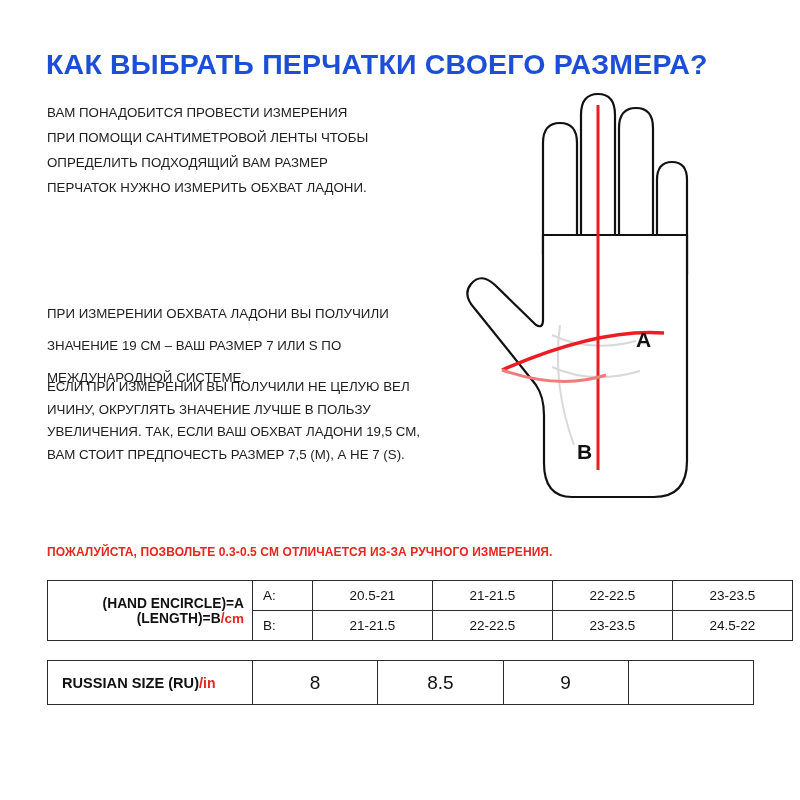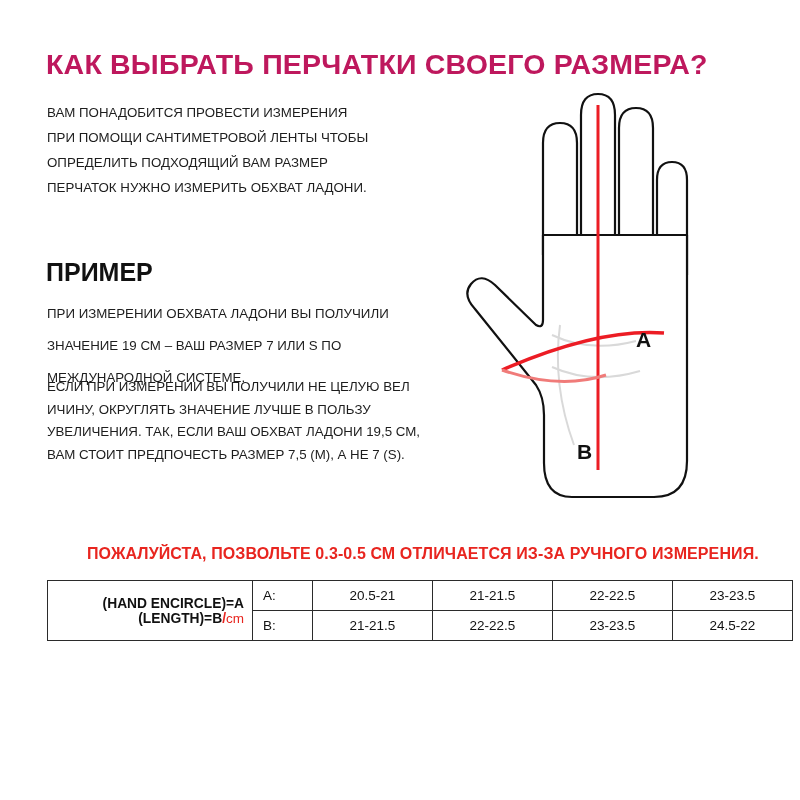--- a/index.html
+++ b/index.html
@@ -18,21 +18,21 @@
   }
 
   
   .title {
     position: absolute;
     left: 46px;
     top: 48px;
     font-size: 28.5px;
     font-weight: bold;
     letter-spacing: 0.2px;
-    color: #be185d;
+    color: #1d4ed8;
     white-space: nowrap;
   }
 
   
   .intro {
     position: absolute;
     left: 47px;
     top: 100px;
     width: 330px;
     font-size: 13.3px;
@@ -91,26 +91,25 @@
     font-size: 21px;
     font-weight: bold;
     color: #111;
   }
 
   
   .notice {
     position: absolute;
     left: 47px;
     top: 545px;
-    font-size: 16px;
+    font-size: 12px;
     font-weight: bold;
     color: #e8251f;
     letter-spacing: 0.1px;
     white-space: nowrap;
-    margin-left: 40px;
   }
 
   
   table {
     position: absolute;
     border-collapse: collapse;
     table-layout: fixed;
     border-radius: 11px;
   }
   table td {
@@ -132,21 +131,21 @@
   }
   .tbl1 .ab {
     width: 60px;
     text-align: left;
     padding-left: 10px;
     font-size: 13.5px;
   }
   .tbl1 .val { width: 120px; }
   .unit {
     color: #e8251f;
-    font-weight: normal;
+    font-weight: bold;
     font-size: 13.5px;
   }
   .slash { color: #e8251f; font-weight: bold; }
 
   
   .tbl2 { left: 47px; top: 660px; width: 706px; }
   .tbl2 td { height: 44px; }
   .tbl2 .lbl {
     width: 205px;
     text-align: left;
@@ -162,21 +161,20 @@
 </style>
 </head>
 <body>
 
 <div class="page">
 
   <div class="title">КАК ВЫБРАТЬ ПЕРЧАТКИ СВОЕГО РАЗМЕРА?</div>
 
   <div class="intro">ВАМ ПОНАДОБИТСЯ ПРОВЕСТИ ИЗМЕРЕНИЯ ПРИ ПОМОЩИ САНТИМЕТРОВОЙ ЛЕНТЫ ЧТОБЫ ОПРЕДЕЛИТЬ ПОДХОДЯЩИЙ ВАМ РАЗМЕР ПЕРЧАТОК НУЖНО ИЗМЕРИТЬ ОБХВАТ ЛАДОНИ.</div>
 
-  <div class="example-title">ПРИМЕР</div>
 
   <div class="para1">ПРИ ИЗМЕРЕНИИ ОБХВАТА ЛАДОНИ ВЫ ПОЛУЧИЛИ ЗНАЧЕНИЕ 19 СМ – ВАШ РАЗМЕР 7 ИЛИ S ПО МЕЖДУНАРОДНОЙ СИСТЕМЕ.</div>
 
   <div class="para2">ЕСЛИ ПРИ ИЗМЕРЕНИИ ВЫ ПОЛУЧИЛИ НЕ ЦЕЛУЮ ВЕЛ ИЧИНУ, ОКРУГЛЯТЬ ЗНАЧЕНИЕ ЛУЧШЕ В ПОЛЬЗУ УВЕЛИЧЕНИЯ. ТАК, ЕСЛИ ВАШ ОБХВАТ ЛАДОНИ 19,5 СМ, ВАМ СТОИТ ПРЕДПОЧЕСТЬ РАЗМЕР 7,5 (M), А НЕ 7 (S).</div>
 
   <div class="hand-wrap">
     <svg width="330" height="480" viewBox="0 0 330 480">
 
       <g fill="#ffffff" stroke="#111111" stroke-width="2.2" stroke-linejoin="round" stroke-linecap="round">
 
@@ -241,16 +239,25 @@
       <td class="val">21-21.5</td>
       <td class="val">22-22.5</td>
       <td class="val">23-23.5</td>
       <td class="val">24.5-22</td>
     </tr>
   </tbody>
     </table>
 
   <table class="tbl2">
     <tbody>
+    <tr>
+      <td class="lbl">
+        <span>RUSSIAN SIZE (RU)</span><span class="slash">/</span><span class="unit">in</span>
+      </td>
+      <td class="val">8</td>
+      <td class="val">8.5</td>
+      <td class="val">9</td>
+      <td class="val"></td>
+    </tr>
   </tbody>
     </table>
 
 </div>
 
 </body></html>

